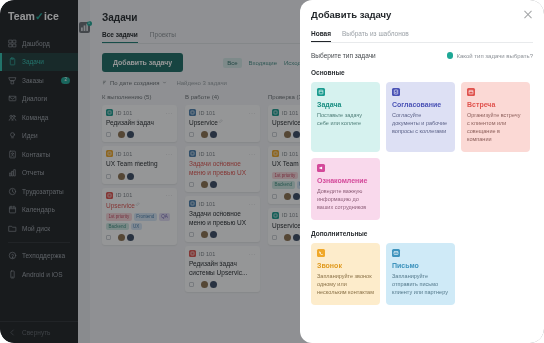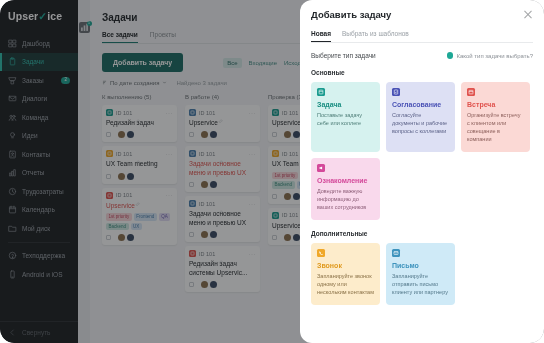--- a/index.html
+++ b/index.html
@@ -142,21 +142,21 @@
   .t-name { font-size: 7px; font-weight: bold; margin-top: 5px; }
   .t-desc { font-size: 5.5px; margin-top: 4px; line-height: 1.45; }
 </style>
 </head>
 <body>
 
 <div class="app">
 
   <div class="sidebar">
     <div class="logo">
-      <span>Upser</span><span class="chk">✓</span><span>ice</span>
+      <span>Team</span><span class="chk">✓</span><span>ice</span>
     </div>
     <div class="nav" id="nav">
         <div class="nav-item">
           <span class="nav-ico">
             <svg viewBox="0 0 16 16" fill="none" stroke="#9aa0a6" stroke-width="1.3" stroke-linejoin="round" stroke-linecap="round">
               <rect x="2" y="2" width="5" height="5"></rect>
               <rect x="9" y="2" width="5" height="5"></rect>
               <rect x="2" y="9" width="5" height="5"></rect>
               <rect x="9" y="9" width="5" height="5"></rect>
             </svg>

